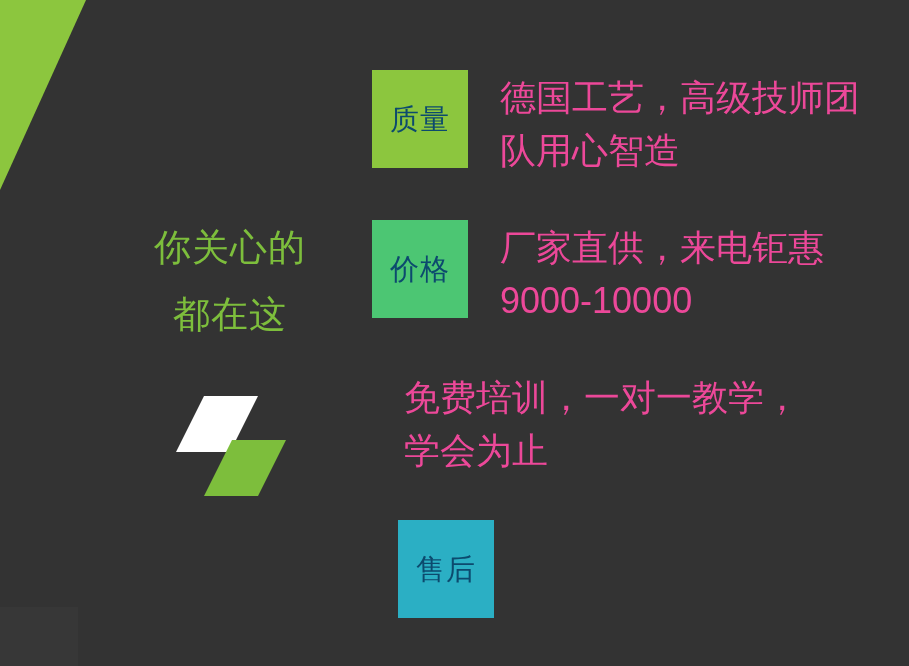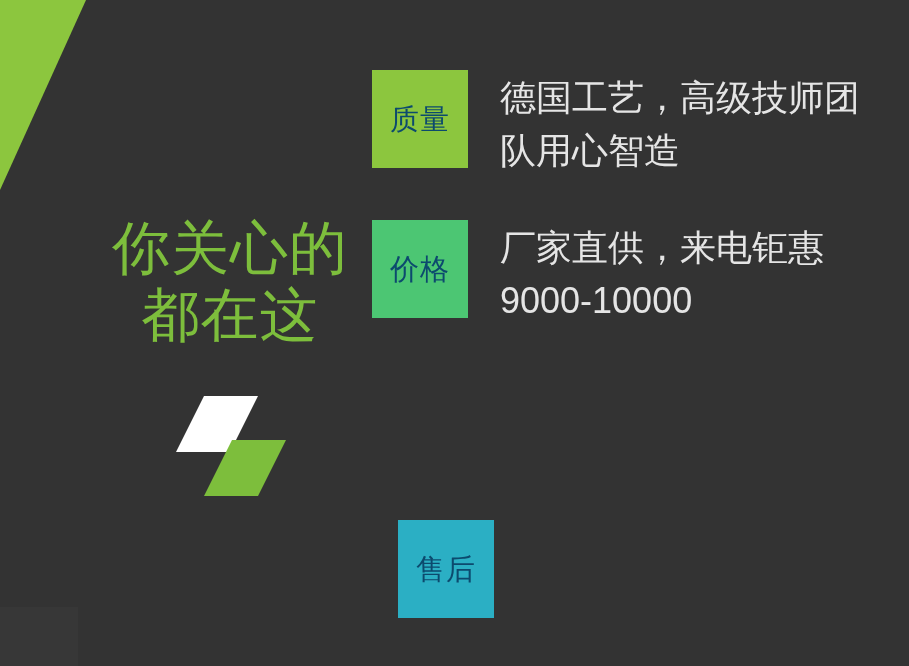--- a/index.html
+++ b/index.html
@@ -37,21 +37,21 @@
   }
 
   
   .headline {
     position: absolute;
     left: 96px;
     top: 214px;
     width: 268px;
     text-align: center;
     color: #7DBE3C;
-    font-size: 58px;
+    font-size: 37px;
     line-height: 67px;
     letter-spacing: 1px;
     font-weight: 400;
     white-space: pre-line;
   }
 
   .logo-mark {
     position: absolute;
     left: 168px;
     top: 388px;
@@ -85,21 +85,21 @@
     color: #0c4a6e;
     font-size: 29px;
     letter-spacing: 1px;
     line-height: 1;
   }
 
   .feature-text {
     flex: 1 1 auto;
     margin-left: 32px;
     margin-top: 1px;
-    color: #e5e5e5;
+    color: #ec4899;
     font-size: 36px;
     line-height: 53px;
     letter-spacing: 0px;
     white-space: pre-line;
   }
 </style>
 </head>
 <body>
 
 <div id="slide">
@@ -130,20 +130,22 @@
 队用心智造</div>
     </div>
 
     <div class="feature-row">
       <div class="badge" style="background-color: rgb(76, 198, 115);">价格</div>
       <div class="feature-text">厂家直供，来电钜惠
 9000-10000</div>
     </div>
 
     <div class="feature-row">
+      <div class="feature-text">免费培训，一对一教学，
+学会为止</div>
     </div>
 
     <div class="feature-row">
       <div class="badge" style="background-color: rgb(43, 175, 196);">售后</div>
     </div>
 
   </div>
 </div>
 
 </body></html>

